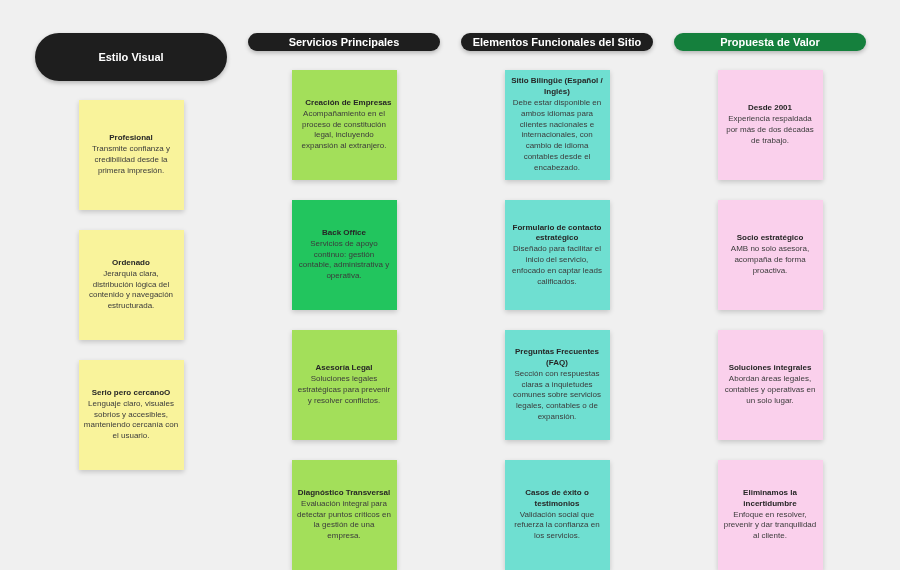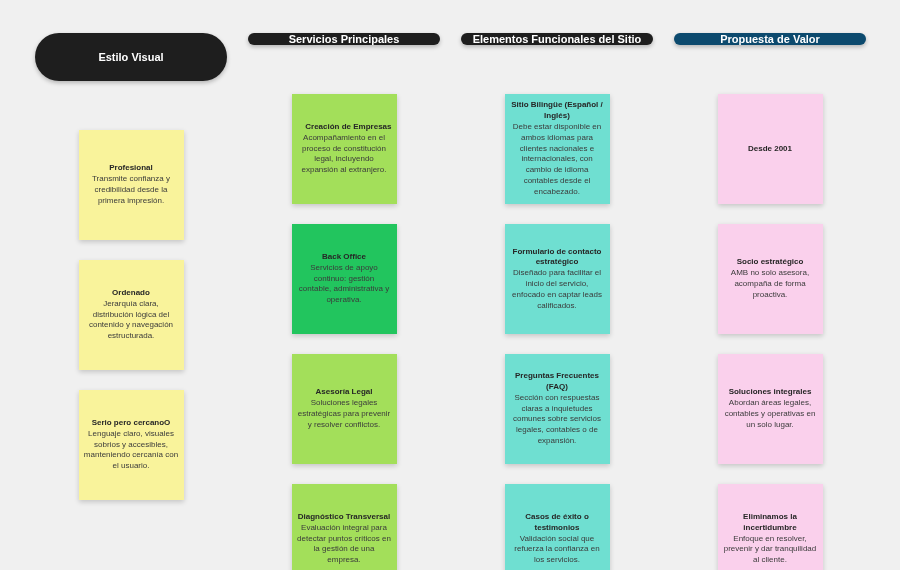--- a/index.html
+++ b/index.html
@@ -15,21 +15,20 @@
     padding: 33px 30px 0 35px;
     width: 900px;
     height: 570px;
   }
   .column {
     width: 192px;
     flex: 0 0 192px;
     display: flex;
     flex-direction: column;
     align-items: center;
-    gap: 30px;
   }
   .pill {
     width: 100%;
     height: 48px;
     border-radius: 26px;
     background: #1E1E1E;
     color: #FFFFFF;
     display: flex;
     align-items: center;
     justify-content: center;
@@ -136,26 +135,27 @@
         <div class="note-body">Sección con respuestas claras a inquietudes comunes sobre servicios legales, contables o de expansión.</div>
       </div>
       <div class="note" style="background: rgb(111, 223, 209);">
         <div class="note-title">Casos de éxito o testimonios</div>
         <div class="note-body">Validación social que refuerza la confianza en los servicios.</div>
       </div>
     </div>
   </div>
 
   <div class="column">
-    <div class="pill" style="background: #0c4a6e;">
+    <div class="pill" style="background: #15803d;">
       <span>Propuesta de Valor</span>
     </div>
     <div class="notes">
       <div class="note" style="background: rgb(250, 208, 236);">
         <div class="note-title">Desde 2001</div>
+        <div class="note-body">Experiencia respaldada por más de dos décadas de trabajo.</div>
       </div>
       <div class="note" style="background: rgb(250, 208, 236);">
         <div class="note-title">Socio estratégico</div>
         <div class="note-body">AMB no solo asesora, acompaña de forma proactiva.</div>
       </div>
       <div class="note" style="background: rgb(250, 208, 236);">
         <div class="note-title">Soluciones integrales</div>
         <div class="note-body">Abordan áreas legales, contables y operativas en un solo lugar.</div>
       </div>
       <div class="note" style="background: rgb(250, 208, 236);">

